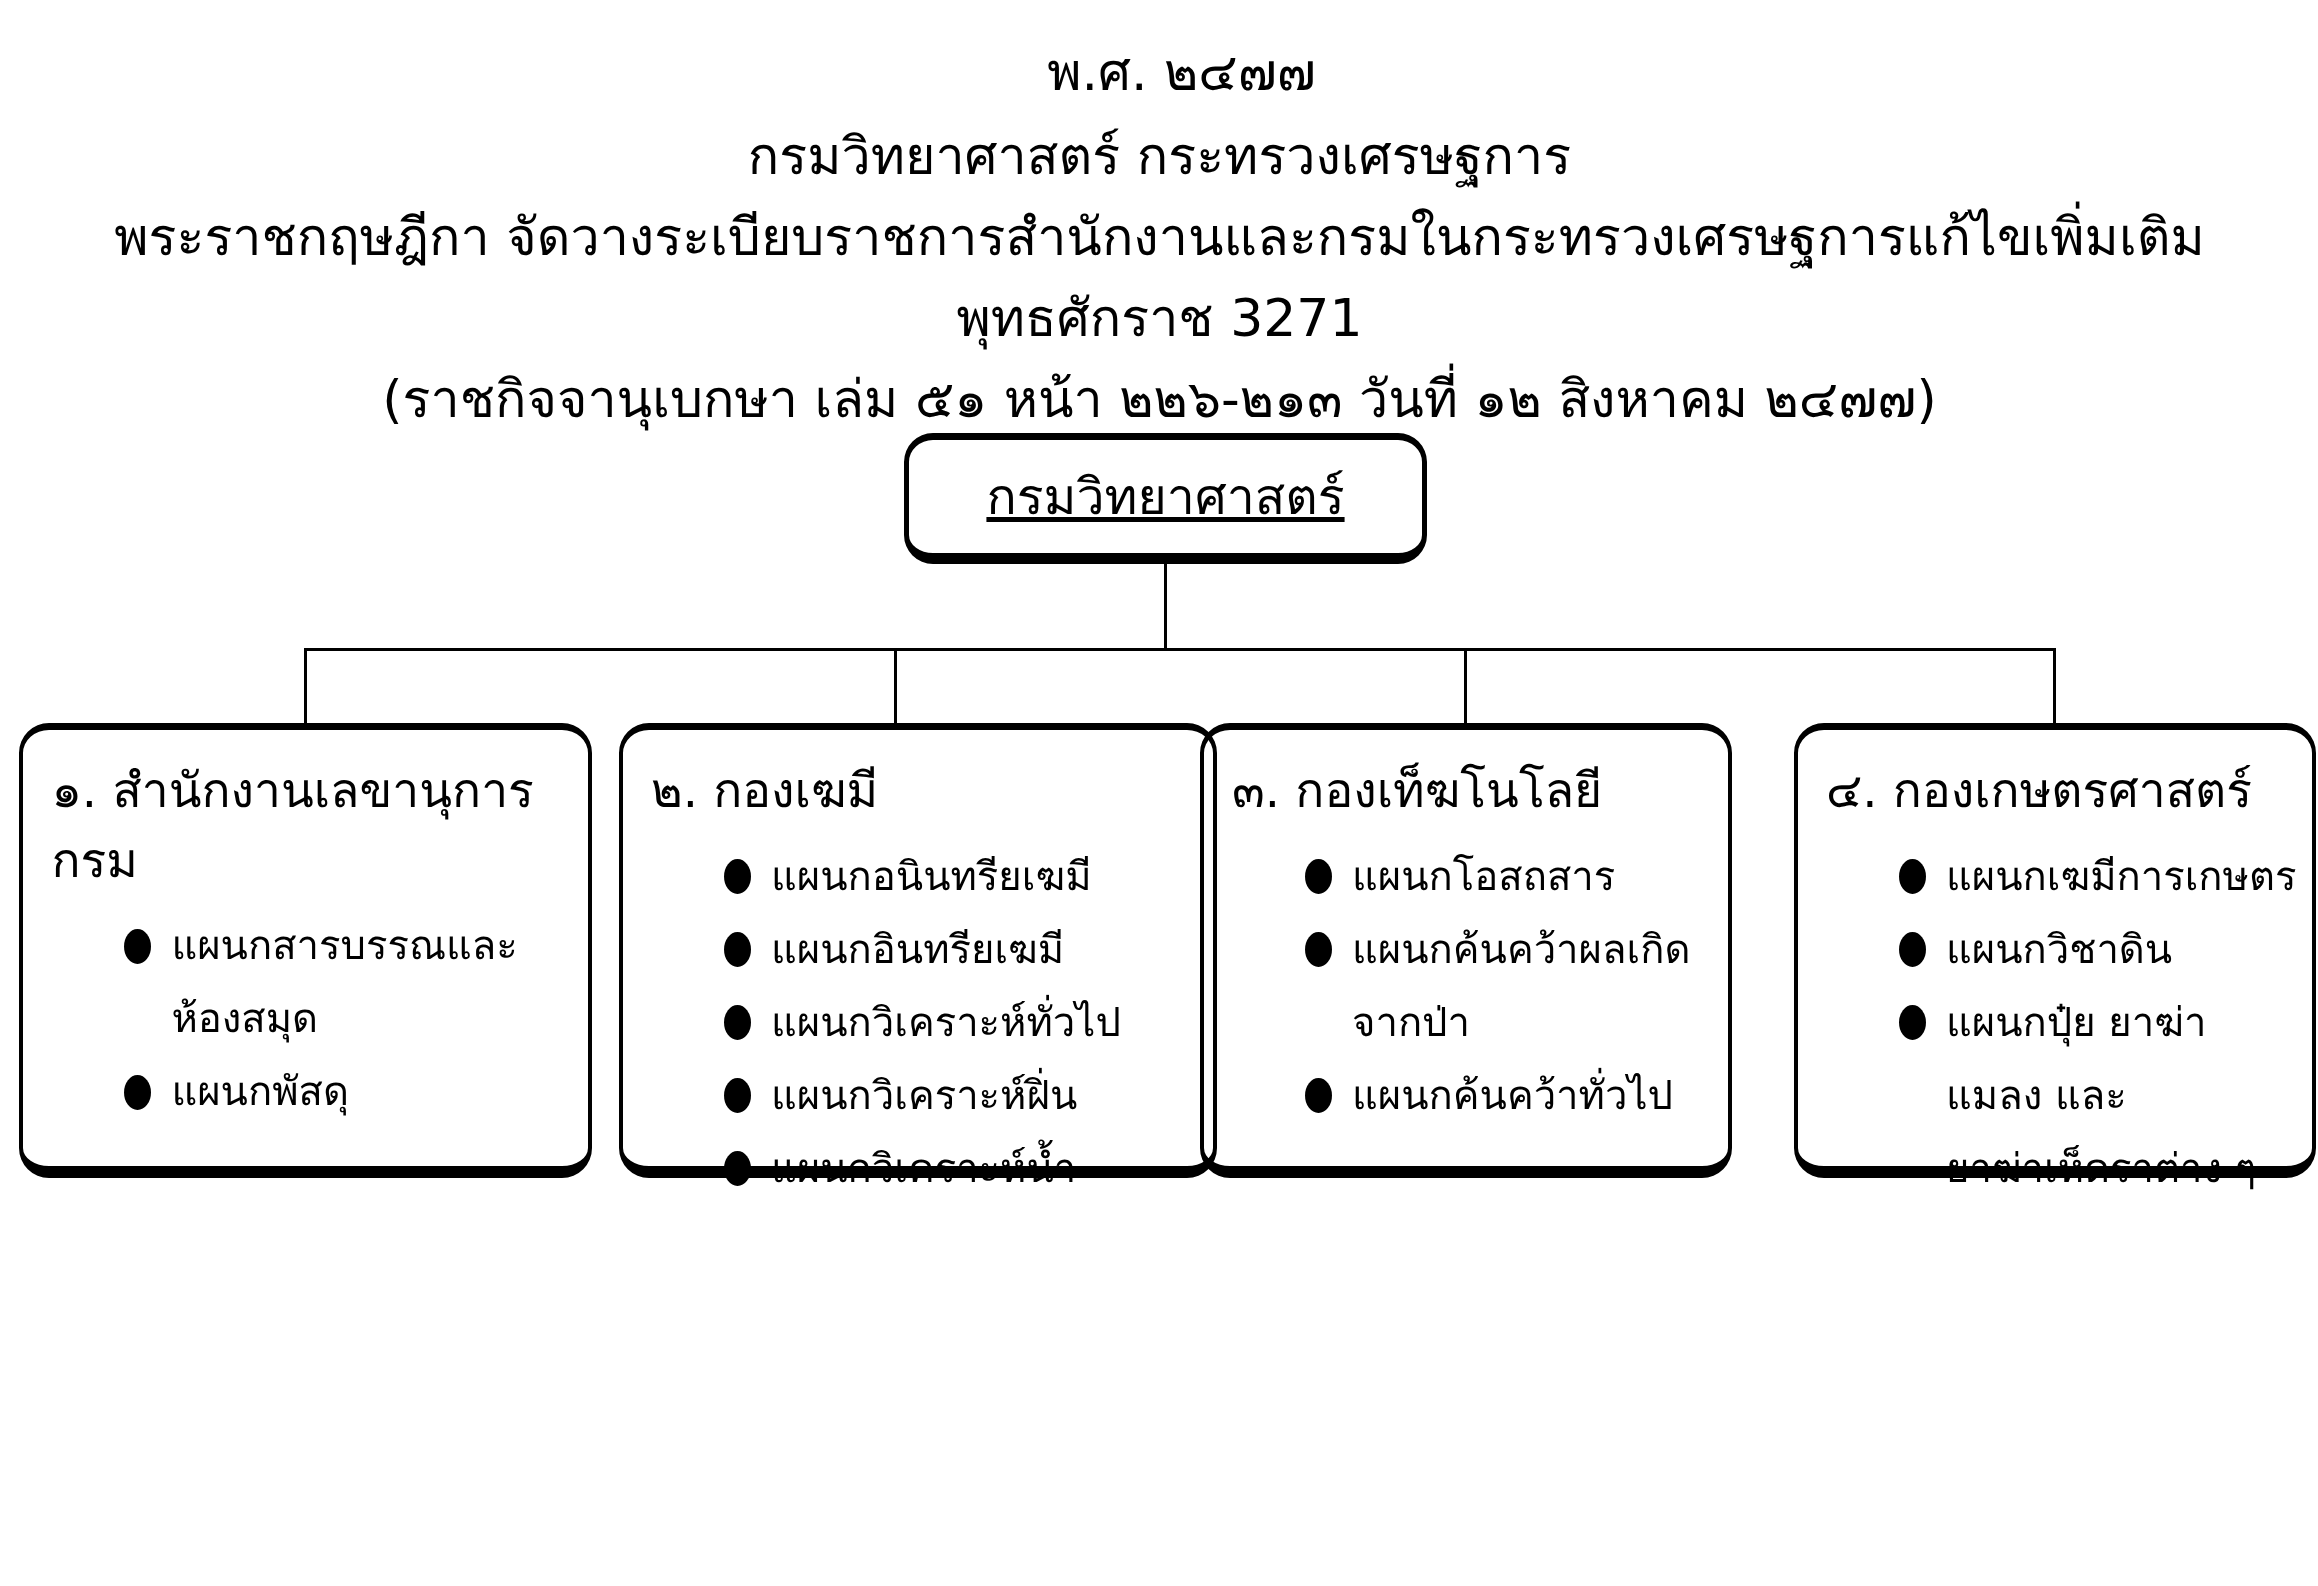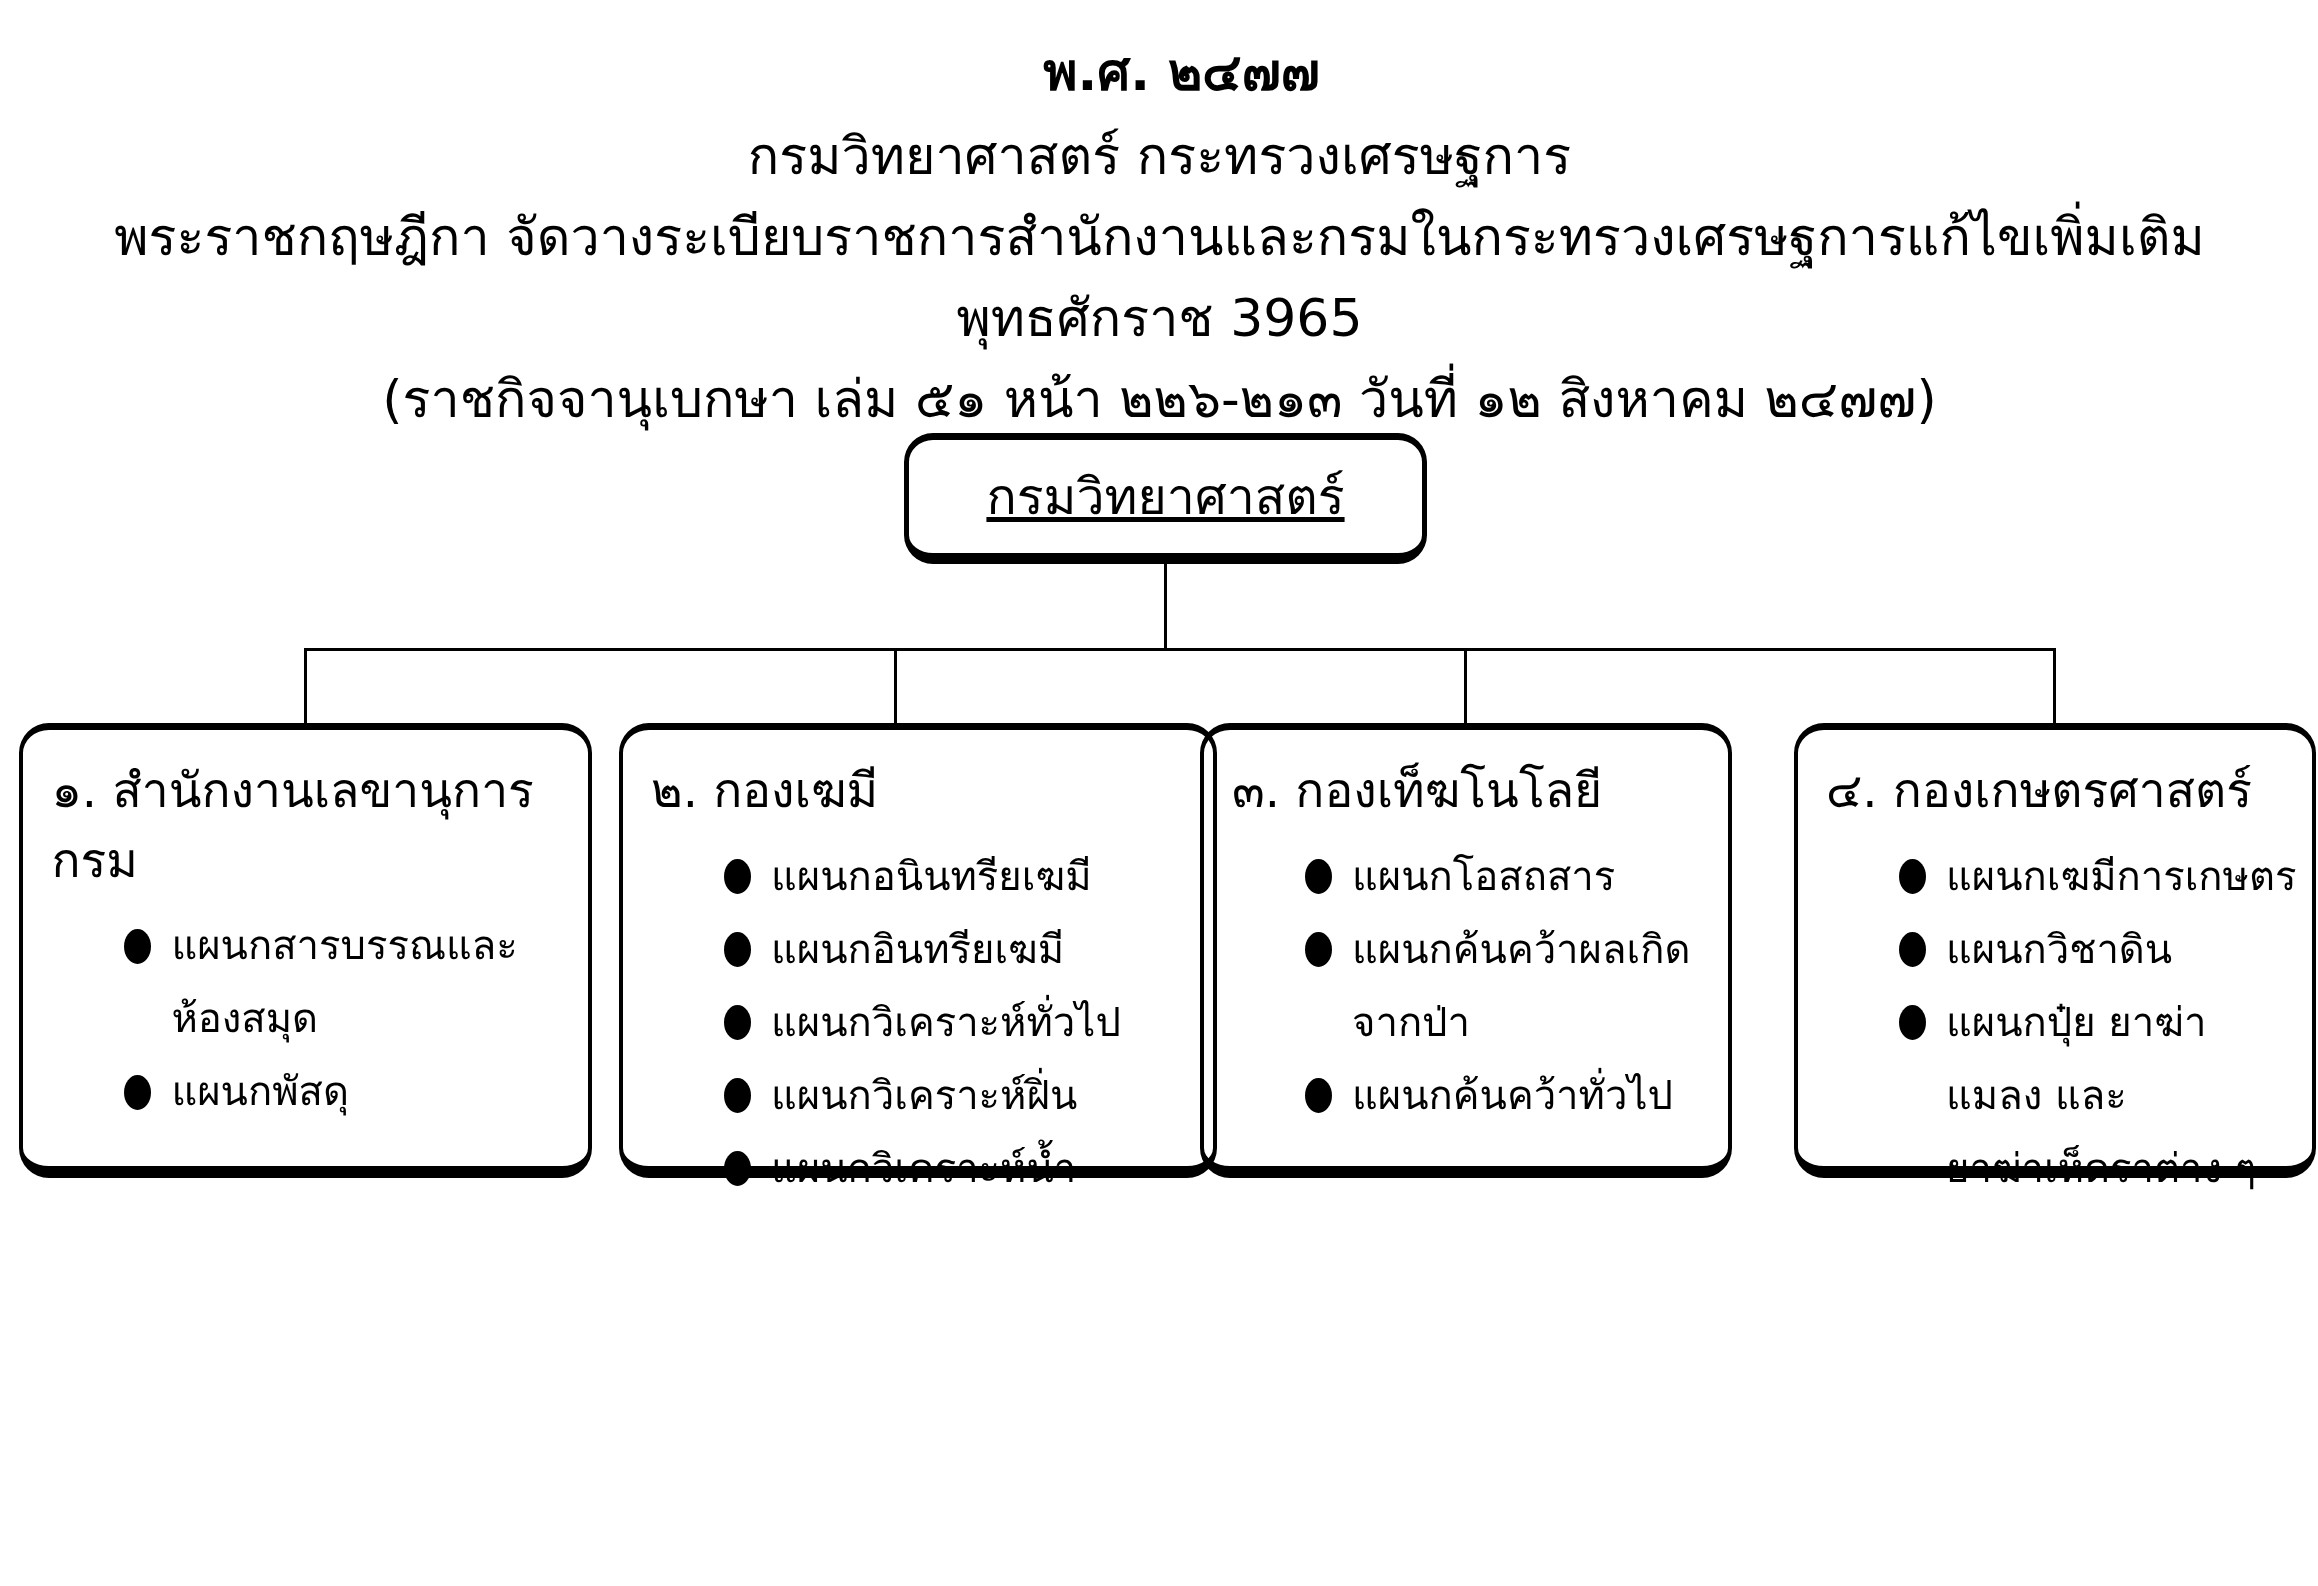--- a/index.html
+++ b/index.html
@@ -5,21 +5,21 @@
   html,body{margin:0;padding:0;background:#fff;}
   .page{
     position:relative;
     width:2319px;height:1586px;
     background:#ffffff;color:#000;
     font-family:"DejaVu Sans","Liberation Sans",sans-serif;
     overflow:hidden;
   }
   
   .heading{position:absolute;left:0;top:29px;width:100%;text-align:center;}
-  .era{font-size:52px;font-weight:bold;line-height:87px;padding-left:44px;}
+  .era{font-size:52px;font-weight:normal;line-height:87px;padding-left:44px;}
   .hline{font-size:52px;font-weight:normal;line-height:81px;}
   
   .node-root{
     position:absolute;left:904px;top:433px;width:523px;height:131px;
     box-sizing:border-box;
     border:5px solid #000;border-top-width:7.4px;border-bottom-width:11.4px;
     border-radius:29px;
     display:flex;align-items:center;justify-content:center;
     font-size:50px;
     text-decoration:underline;
@@ -56,21 +56,21 @@
   .txt-cont{display:block;}
 </style>
 </head>
 <body>
 
 <div class="page">
 
   <div class="heading">
     <div class="era">พ.ศ. ๒๔๗๗</div>
     <div class="hline">กรมวิทยาศาสตร์ กระทรวงเศรษฐการ</div>
-    <div class="hline">พระราชกฤษฎีกา จัดวางระเบียบราชการสำนักงานและกรมในกระทรวงเศรษฐการแก้ไขเพิ่มเติม พุทธศักราช 3965</div>
+    <div class="hline">พระราชกฤษฎีกา จัดวางระเบียบราชการสำนักงานและกรมในกระทรวงเศรษฐการแก้ไขเพิ่มเติม พุทธศักราช 3271</div>
     <div class="hline">(ราชกิจจานุเบกษา เล่ม ๕๑ หน้า ๒๒๖-๒๑๓ วันที่ ๑๒ สิงหาคม ๒๔๗๗)</div>
   </div>
 
   <div class="node-root">
     <span>กรมวิทยาศาสตร์</span>
   </div>
 
   <div class="conn conn-stem"></div>
   <div class="conn conn-hbar"></div>
   <div class="conn conn-drop drop1"></div>

